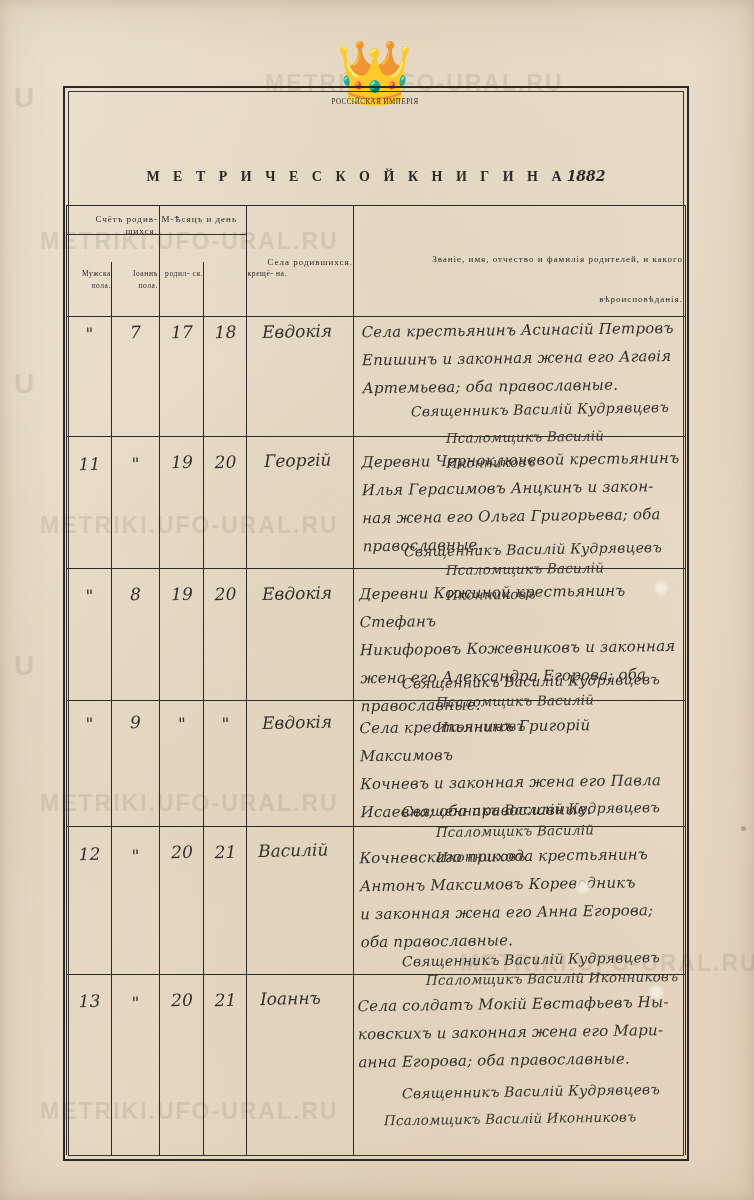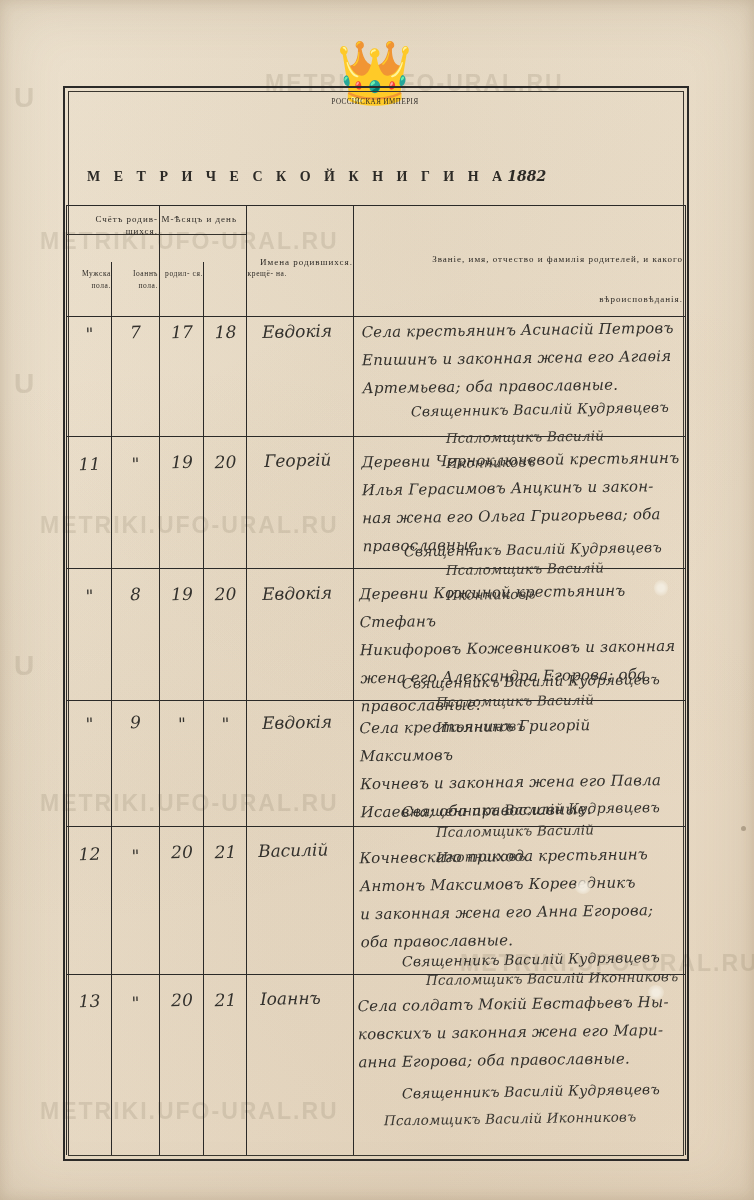--- a/index.html
+++ b/index.html
@@ -94,27 +94,26 @@
     letter-spacing: 0.5px;
     font-family: "Liberation Serif", serif;
     transform: scaleY(1.15);
   }
 
   .doc-title {
     position: absolute;
     left: 63px;
     top: 168px;
     width: 626px;
-    text-align: left;
+    text-align: center;
     font-family: "Liberation Serif", serif;
     font-size: 14px;
     letter-spacing: 5px;
     color: #2c2a26;
     font-weight: 700;
-    padding-left: 24px;
   }
   .doc-title .year {
     font-family: "DejaVu Serif", serif;
     letter-spacing: 0px;
     font-style: italic;
   }
 
   
   .table {
     position: absolute;
@@ -255,21 +254,21 @@
     <div class="hdr small" style="left:2px; top:62px; width:43px;">Мужска
 пола.</div>
     <div class="hdr small" style="left:47px; top:62px; width:45px;">Іоаннъ
 пола.</div>
     <div class="hdr" style="left:95px; top:7px; width:76px;">М-Ѣсяцъ
 и день</div>
     <div class="hdr small" style="left:95px; top:62px; width:42px;">родил-
 ся.</div>
     <div class="hdr small" style="left:139px; top:62px; width:41px;padding-left:41px;">крещё-
 на.</div>
-    <div class="hdr" style="left:183px; top:50px; width:104px;">Имена родившихся.</div>
+    <div class="hdr" style="left:183px; top:50px; width:104px;">Села родившихся.</div>
     <div class="hdr" style="left:292px; top:33px; width:325px; line-height:40px;">Званіе, имя, отчество и фамилія родителей, и какого
 вѣроисповѣданія.</div>
 
     <div class="hw num" style="left:2px; top:118px; width:43px;">"</div>
     <div class="hw num" style="left:47px; top:116px; width:45px;">7</div>
     <div class="hw num" style="left:95px; top:116px; width:42px;">17</div>
     <div class="hw num" style="left:139px; top:116px; width:41px;">18</div>
     <div class="hw name" style="left:196px; top:115px; width:90px;">Евдокія</div>
     <div class="hw body" style="left:296px; top:110px; width:320px;">Села крестьянинъ Асинасій Петровъ
 Епишинъ и законная жена его Агаѳія

